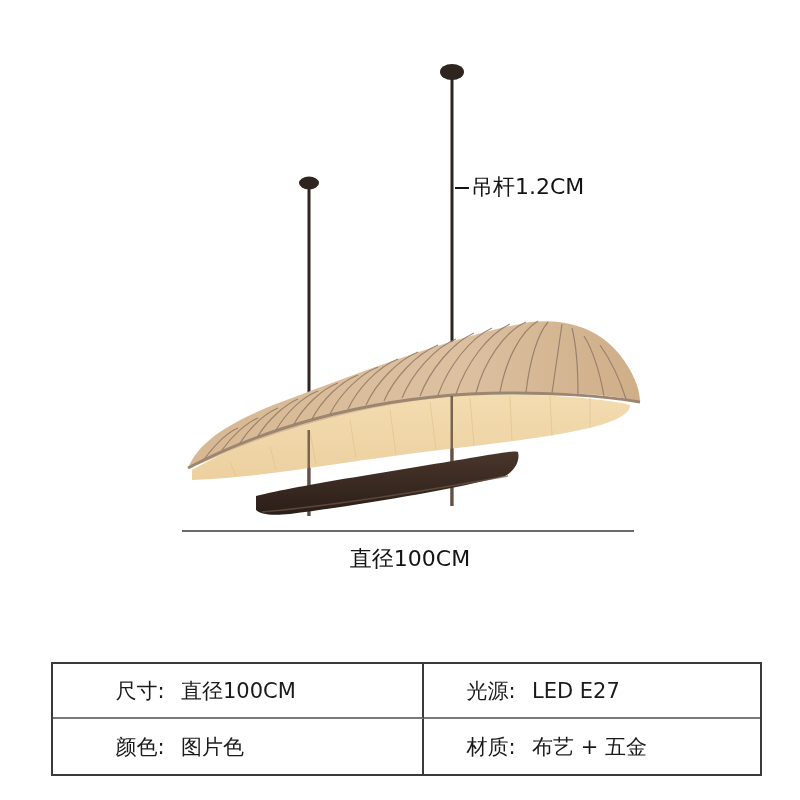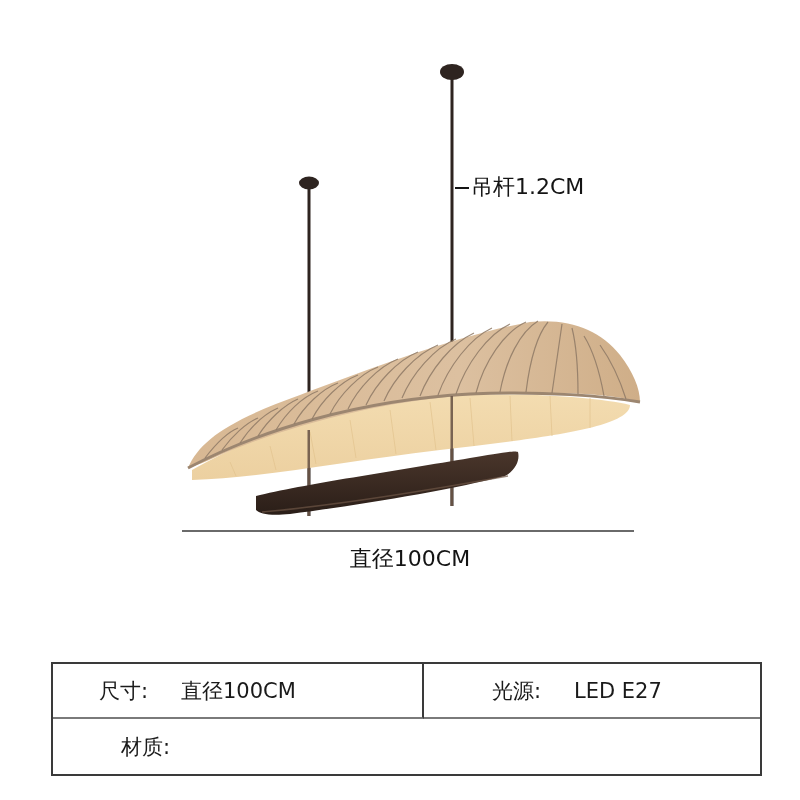--- a/index.html
+++ b/index.html
@@ -73,27 +73,28 @@
       grid-template-columns: 371px 1fr;
       grid-template-rows: 55px 1fr;
     }
     .spec-cell {
       box-sizing: border-box;
       display: flex;
       align-items: center;
       font-size: 21px;
       color: #1a1a1a;
       white-space: nowrap;
+      text-align: center;
     }
     .spec-cell.left {
       border-right: 2px solid #3a3a3a;
       padding-left: 46px;
     }
     .spec-cell.right {
-      padding-left: 68px;
+      padding-left: 26px;
     }
     .spec-cell.top {
       border-bottom: 2px solid #7a7a7a;
     }
     .spec-key {
       display: inline-block;
       width: 82px;
     }
     .spec-key.wide {
       width: 82px;
@@ -210,16 +211,21 @@
 
 <div class="spec-table">
   <div class="spec-cell left top">
     <span class="spec-key">尺寸:</span>
     <span>直径100CM</span>
   </div>
   <div class="spec-cell right top">
     <span class="spec-key wide">光源:</span>
     <span>LED E27</span>
   </div>
+  <div class="spec-cell left">
+    <span class="spec-key">颜色:</span>
+    <span>图片色</span>
+  </div>
   <div class="spec-cell right">
     <span class="spec-key wide">材质:</span>
+    <span>布艺 + 五金</span>
   </div>
 </div>
 
 </body></html>

